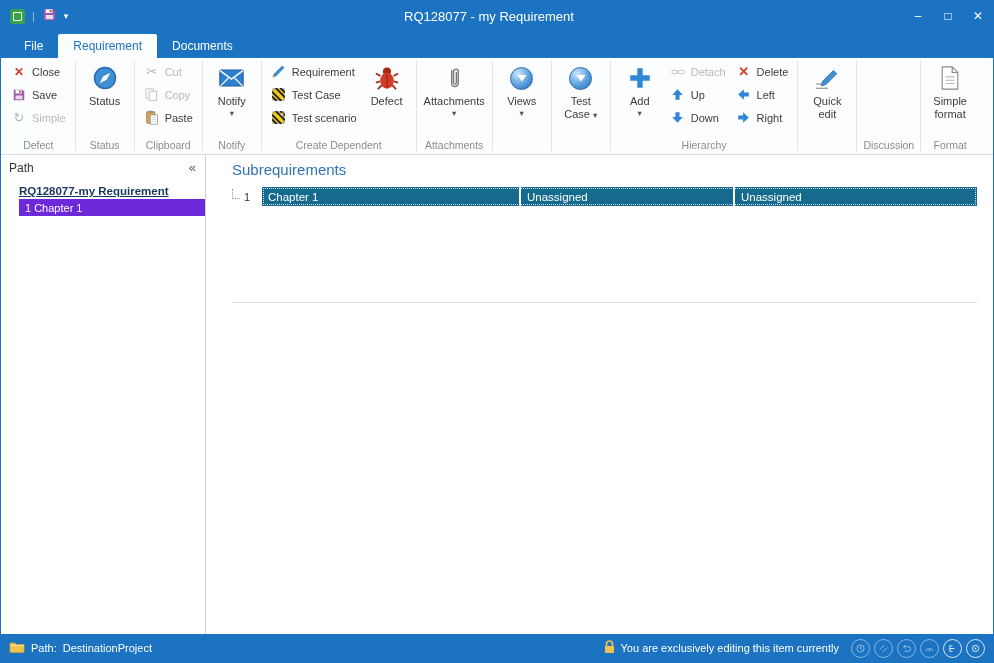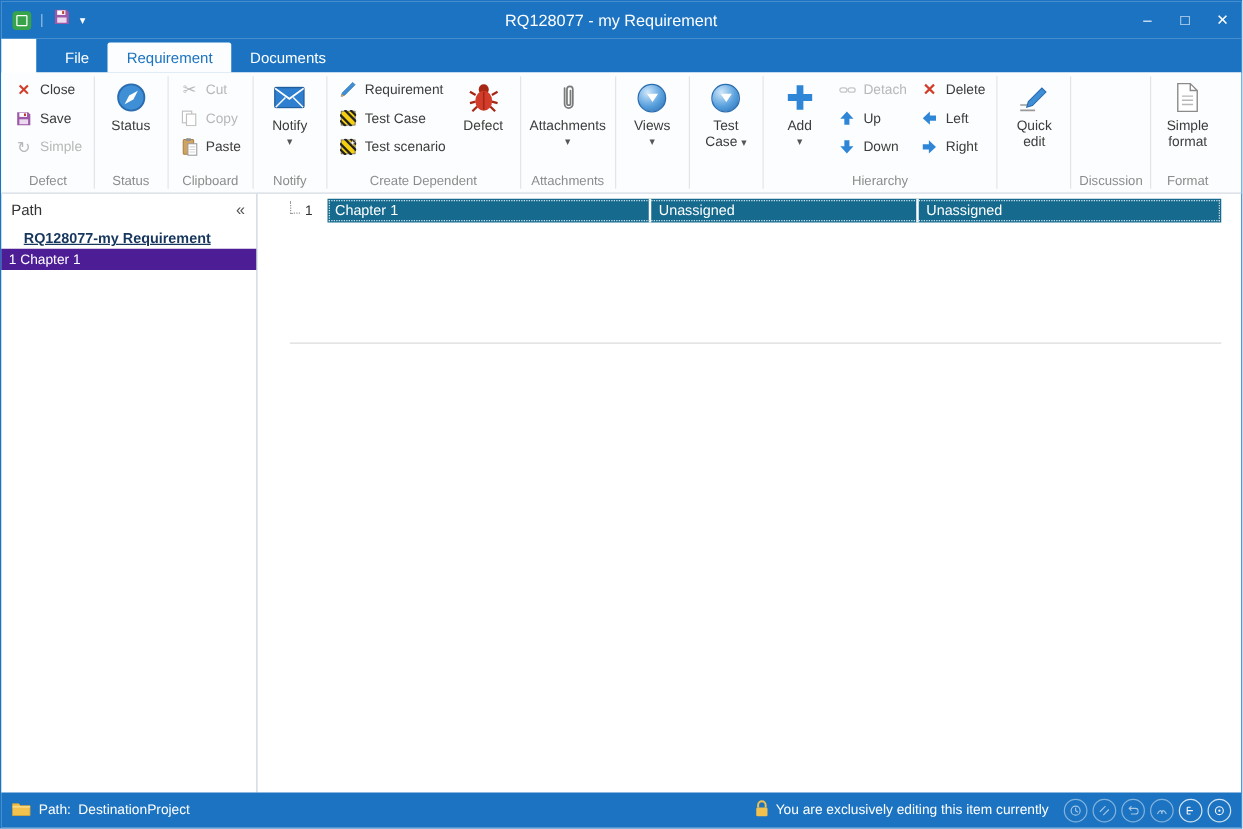--- a/index.html
+++ b/index.html
@@ -11,21 +11,21 @@
   .qat{display:flex;align-items:center;gap:7px;padding-left:9px;z-index:2;}
   .appicon{width:15px;height:15px;border-radius:3px;background:#37a34a;display:inline-flex;align-items:center;justify-content:center;}
   .appicon i{display:block;width:7px;height:7px;border:1.5px solid #fff;border-radius:1px;}
   .qat-sep{color:rgba(255,255,255,.55);font-size:11px;}
   .qat .chev{font-size:9px;color:#fff;}
   .wtitle{position:absolute;left:0;right:16px;text-align:center;font-size:13px;color:#fff;z-index:1;}
   .wincontrols{margin-left:auto;display:flex;z-index:2;}
   .winbtn{width:30px;height:30px;display:flex;align-items:center;justify-content:center;font-size:12px;color:#fff;}
 
   
-  .tabstrip{height:27px;background:#1b73c1;display:flex;align-items:flex-end;padding-left:8px;flex:0 0 27px;margin-left:28px;}
+  .tabstrip{height:27px;background:#1b73c1;display:flex;align-items:flex-end;padding-left:8px;flex:0 0 27px;}
   .tab{padding:5px 15px 5px;font-size:12px;color:#fff;cursor:default;}
   .tab.active{background:#fcfdfe;color:#1b73c1;border-radius:2px 2px 0 0;}
 
   
   .ribbon{height:97px;flex:0 0 97px;background:#fcfdfe;border-bottom:1px solid #d4dbe2;display:flex;align-items:stretch;padding:0 2px;box-sizing:border-box;}
   .rgroup{display:flex;flex-direction:column;padding:2px 3px 0;}
   .gcontent{display:flex;align-items:flex-start;flex:1;}
   .glabel{margin-top:auto;text-align:center;font-size:10.5px;color:#8c8c8c;padding:1px 2px 3px;white-space:nowrap;}
   .gsep{width:1px;background:#e3e6e9;margin:3px 1px;}
   .bigbtn{display:flex;flex-direction:column;align-items:center;min-width:44px;max-width:62px;padding:3px 3px 0;font-size:11px;color:#3c3c3c;text-align:center;line-height:1.15;cursor:default;}
@@ -41,21 +41,21 @@
   .x-red-big{color:#d23c2a;font-weight:bold;font-size:13px;}
   .glyph-gray{color:#b8b8b8;font-size:13px;}
   .sphere{width:23px;height:23px;border-radius:50%;background:radial-gradient(circle at 34% 28%, #cfe7fa, #58a0dd 55%, #2a6cb0);border:1px solid #2a6cb0;display:flex;align-items:center;justify-content:center;box-sizing:border-box;}
 
   
   .contentarea{flex:1;display:flex;min-height:0;}
   .sidebar{width:205px;flex:0 0 205px;border-right:1px solid #c9d4de;display:flex;flex-direction:column;box-sizing:border-box;}
   .sidebar-header{display:flex;justify-content:space-between;align-items:center;padding:5px 9px 3px 8px;font-size:12px;color:#333;}
   .collapse{font-size:13px;color:#555;}
   .tree-root{margin:5px 0 0 14px;font-size:11.5px;font-weight:bold;color:#17365d;text-decoration:underline;padding:2px 4px;white-space:nowrap;}
-  .tree-child{background:#4c1d95;color:#fff;font-size:11px;padding:2.5px 6px;white-space:nowrap;}
+  .tree-child{margin-left:18px;background:#6d28d9;color:#fff;font-size:11px;padding:2.5px 6px;white-space:nowrap;}
 
   .main{flex:1;display:flex;flex-direction:column;padding:4px 16px 0 26px;min-width:0;}
   .main-heading{font-size:15px;color:#2e74b6;padding:2px 0 9px;}
   .rowline{display:flex;align-items:center;}
   .rownum{width:30px;flex:0 0 30px;font-size:11px;color:#333;display:flex;align-items:center;gap:4px;}
   .treemark{width:7px;height:9px;border-left:1px dotted #9a9a9a;border-bottom:1px dotted #9a9a9a;margin-bottom:5px;}
   .selrow{flex:1;display:flex;align-items:center;background:#156a8d;color:#fff;font-size:11.5px;height:19px;outline:1px dotted #cfe3ee;outline-offset:-2px;}
   .cell{padding-left:6px;box-sizing:border-box;overflow:hidden;white-space:nowrap;}
   .cell-name{width:257px;flex:0 0 257px;}
   .cell-2{width:214px;flex:0 0 214px;border-left:2px solid #fff;height:100%;display:flex;align-items:center;}
@@ -414,20 +414,21 @@
     <div class="sidebar">
       <div class="sidebar-header">
         <span>Path</span>
         <span class="collapse">«</span>
       </div>
       <div class="tree-root">RQ128077-my Requirement</div>
       <div class="tree-child">1 Chapter 1</div>
     </div>
 
     <div class="main">
+      <div class="main-heading">Subrequirements</div>
       <div class="rowline">
         <div class="rownum">
           <span class="treemark"></span>
           <span>1</span>
         </div>
         <div class="selrow">
           <div class="cell cell-name">Chapter 1</div>
           <div class="cell cell-2">Unassigned</div>
           <div class="cell cell-3">Unassigned</div>
         </div>

